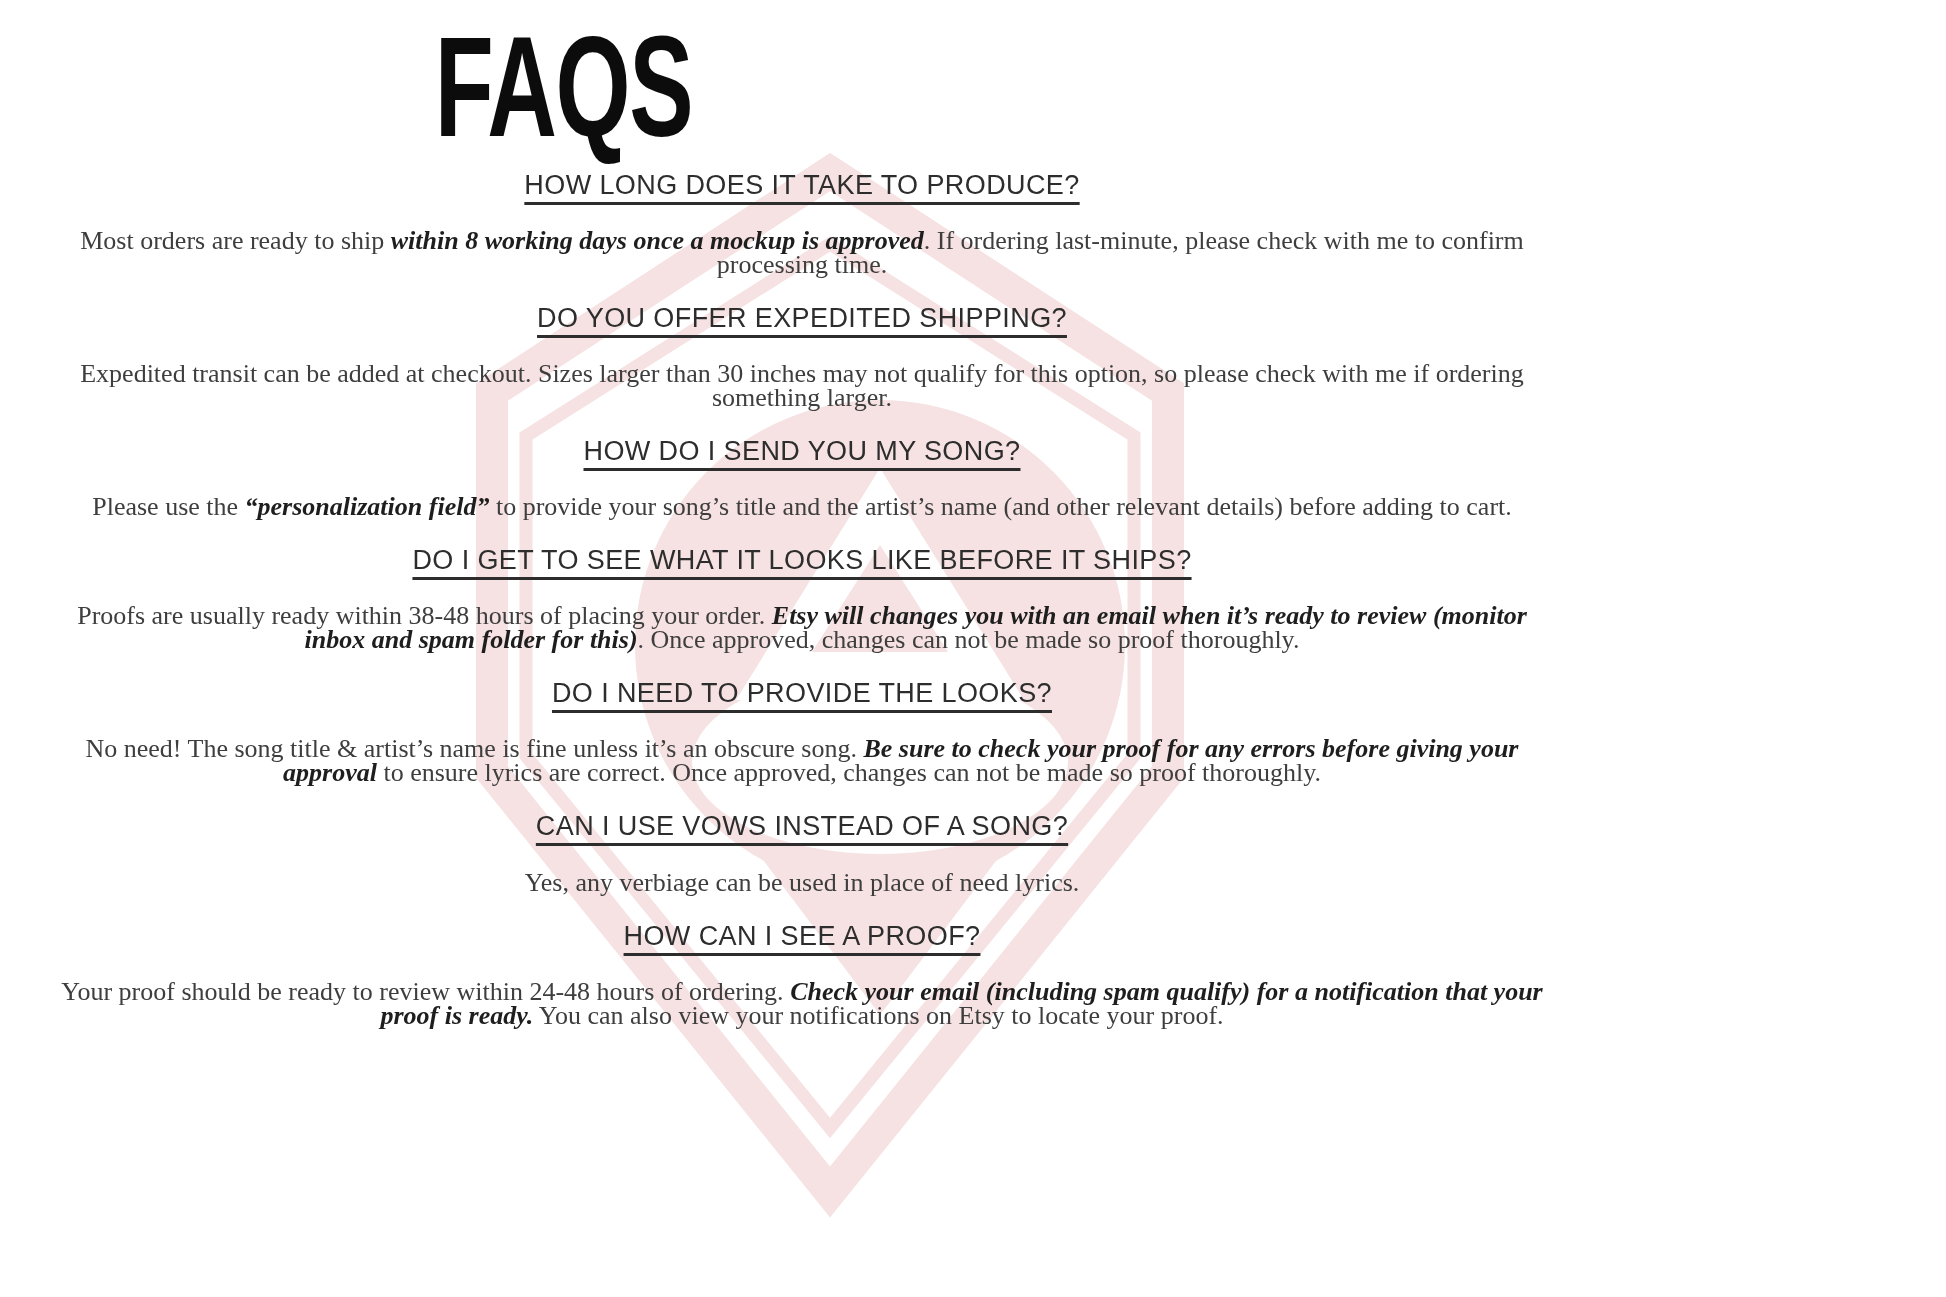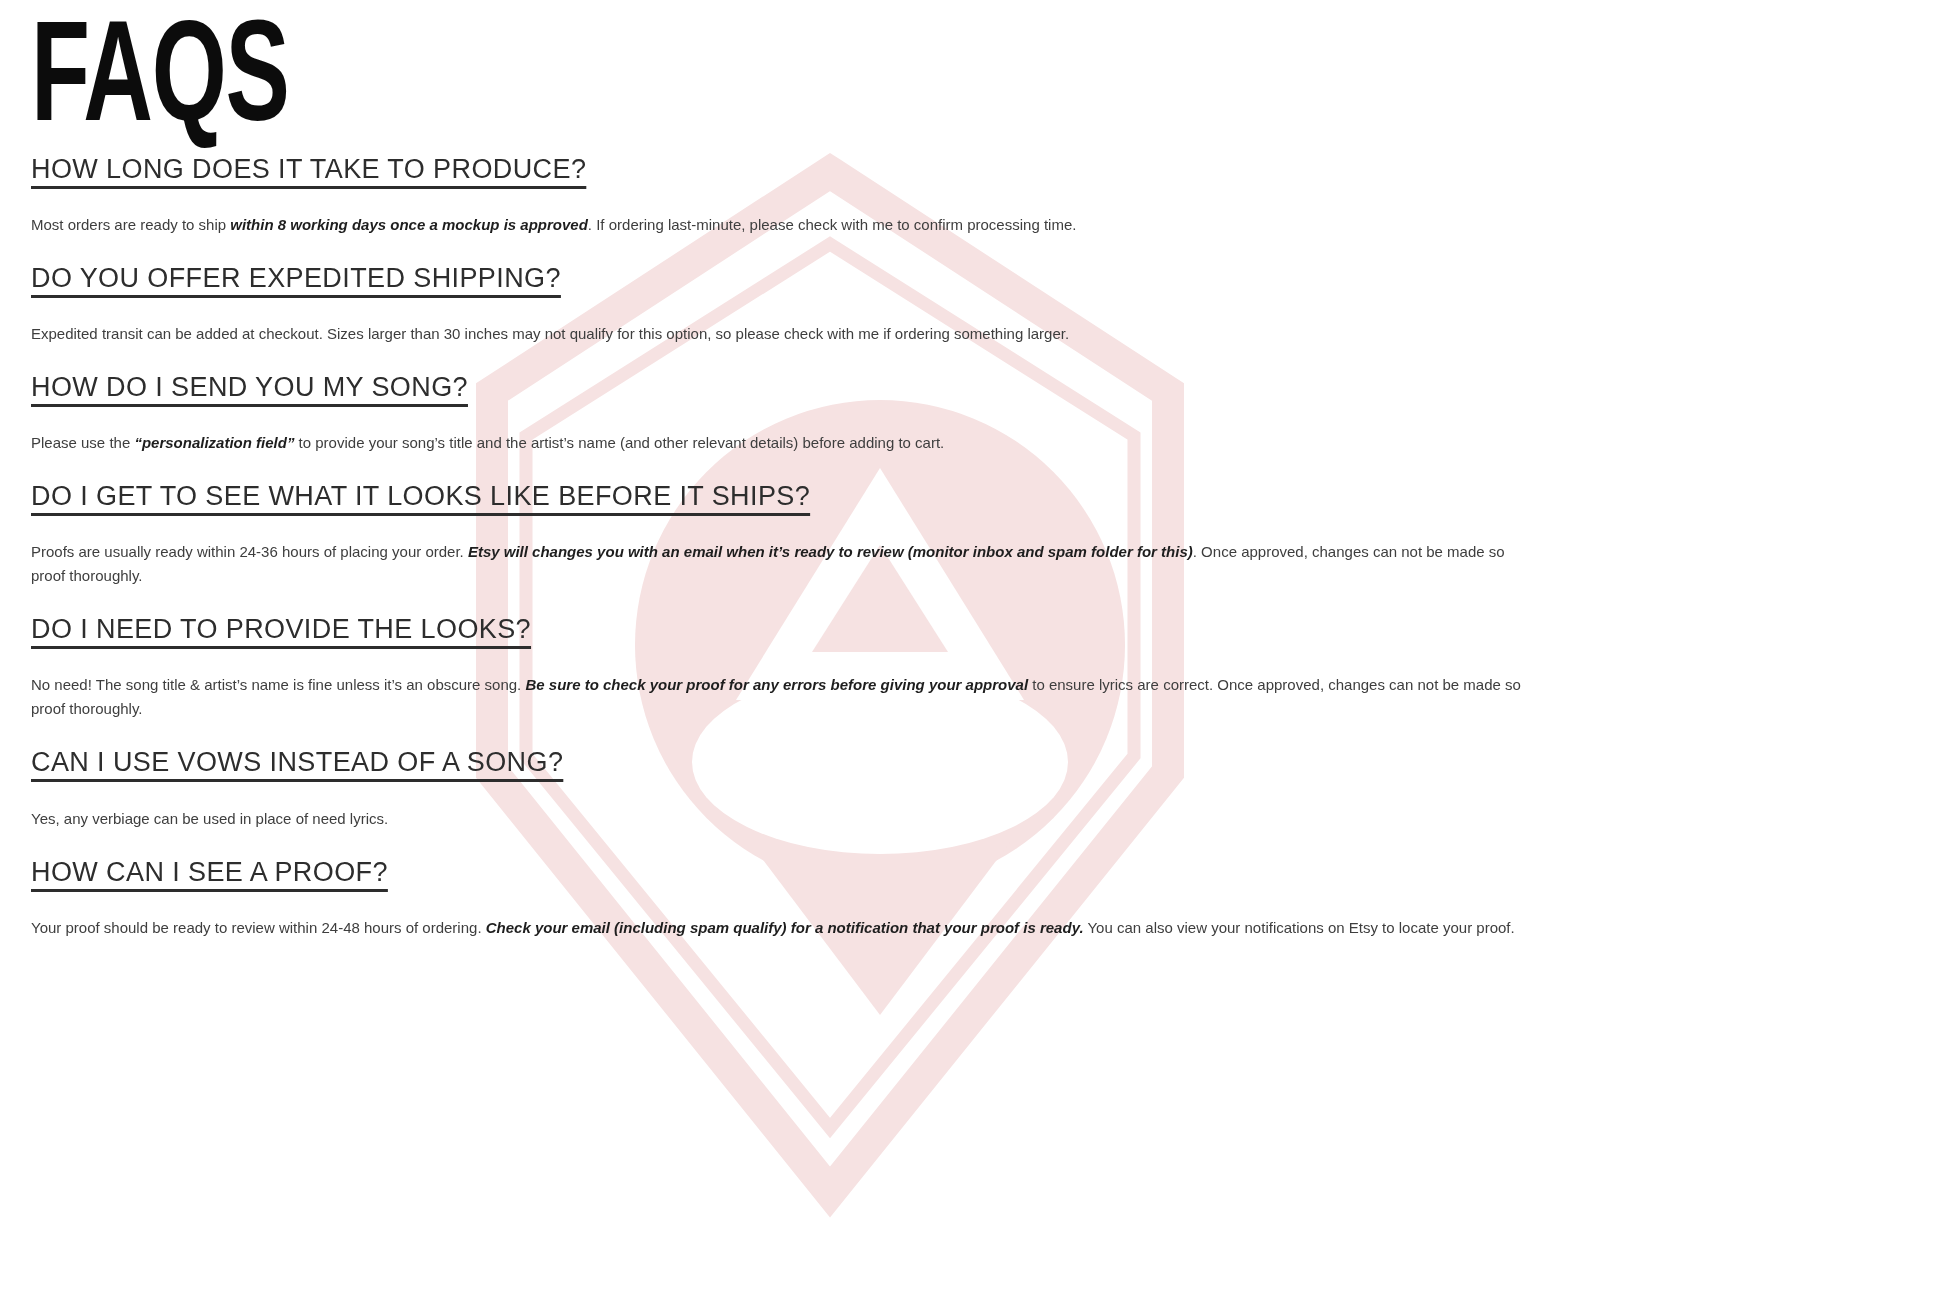--- a/index.html
+++ b/index.html
@@ -24,21 +24,23 @@
     height: 1297px;
     z-index: 0;
     pointer-events: none;
   }
 
   
   .content {
     position: relative;
     z-index: 1;
     width: 1490px;
-    margin-left: 31px;
+    margin-left: 57px;
+    padding-top: 16px;
+    text-align: center;
   }
 
   h1.page-title {
     margin: 0 0 10px 0;
     font-size: 142px;
     line-height: 1;
     font-weight: 700;
     color: #0c0c0c;
     letter-spacing: -2px;
     transform: scaleX(0.68);
@@ -56,23 +58,24 @@
     color: #2d2d2d;
     letter-spacing: 0.4px;
     text-decoration: underline;
     text-decoration-thickness: 2.5px;
     text-underline-offset: 8px;
     text-decoration-color: #2d2d2d;
   }
 
   p.faq-a {
     margin: 26px 0 24px 0;
-    font-size: 15px;
+    font-size: 26px;
     line-height: 24px;
     color: #3e3e3e;
+    font-family: Liberation Serif, serif;
   }
 
   p.faq-a .seg { font-style: normal; font-weight: 400; }
   p.faq-a .seg.strong {
     font-weight: 700;
     font-style: italic;
     color: #1e1e1e;
   }
 </style>
 </head>
@@ -111,21 +114,21 @@
       <section class="faq">
         <h2 class="faq-q">DO YOU OFFER EXPEDITED SHIPPING?</h2>
         <p class="faq-a"><span class="seg">Expedited transit can be added at checkout. Sizes larger than 30 inches may not qualify for this option, so please check with me if ordering something larger.</span></p>
       </section>
       <section class="faq">
         <h2 class="faq-q">HOW DO I SEND YOU MY SONG?</h2>
         <p class="faq-a"><span class="seg">Please use the </span><span class="seg strong">“personalization field”</span><span class="seg"> to provide your song’s title and the artist’s name (and other relevant details) before adding to cart.</span></p>
       </section>
       <section class="faq">
         <h2 class="faq-q">DO I GET TO SEE WHAT IT LOOKS LIKE BEFORE IT SHIPS?</h2>
-        <p class="faq-a"><span class="seg">Proofs are usually ready within 24-36 hours of placing your order. </span><span class="seg strong">Etsy will changes you with an email when it’s ready to review (monitor inbox and spam folder for this)</span><span class="seg">. Once approved, changes can not be made so proof thoroughly.</span></p>
+        <p class="faq-a"><span class="seg">Proofs are usually ready within 38-48 hours of placing your order. </span><span class="seg strong">Etsy will changes you with an email when it’s ready to review (monitor inbox and spam folder for this)</span><span class="seg">. Once approved, changes can not be made so proof thoroughly.</span></p>
       </section>
       <section class="faq">
         <h2 class="faq-q">DO I NEED TO PROVIDE THE LOOKS?</h2>
         <p class="faq-a"><span class="seg">No need! The song title &amp; artist’s name is fine unless it’s an obscure song. </span><span class="seg strong">Be sure to check your proof for any errors before giving your approval</span><span class="seg"> to ensure lyrics are correct. Once approved, changes can not be made so proof thoroughly.</span></p>
       </section>
       <section class="faq">
         <h2 class="faq-q">CAN I USE VOWS INSTEAD OF A SONG?</h2>
         <p class="faq-a"><span class="seg">Yes, any verbiage can be used in place of need lyrics.</span></p>
       </section>
       <section class="faq">

